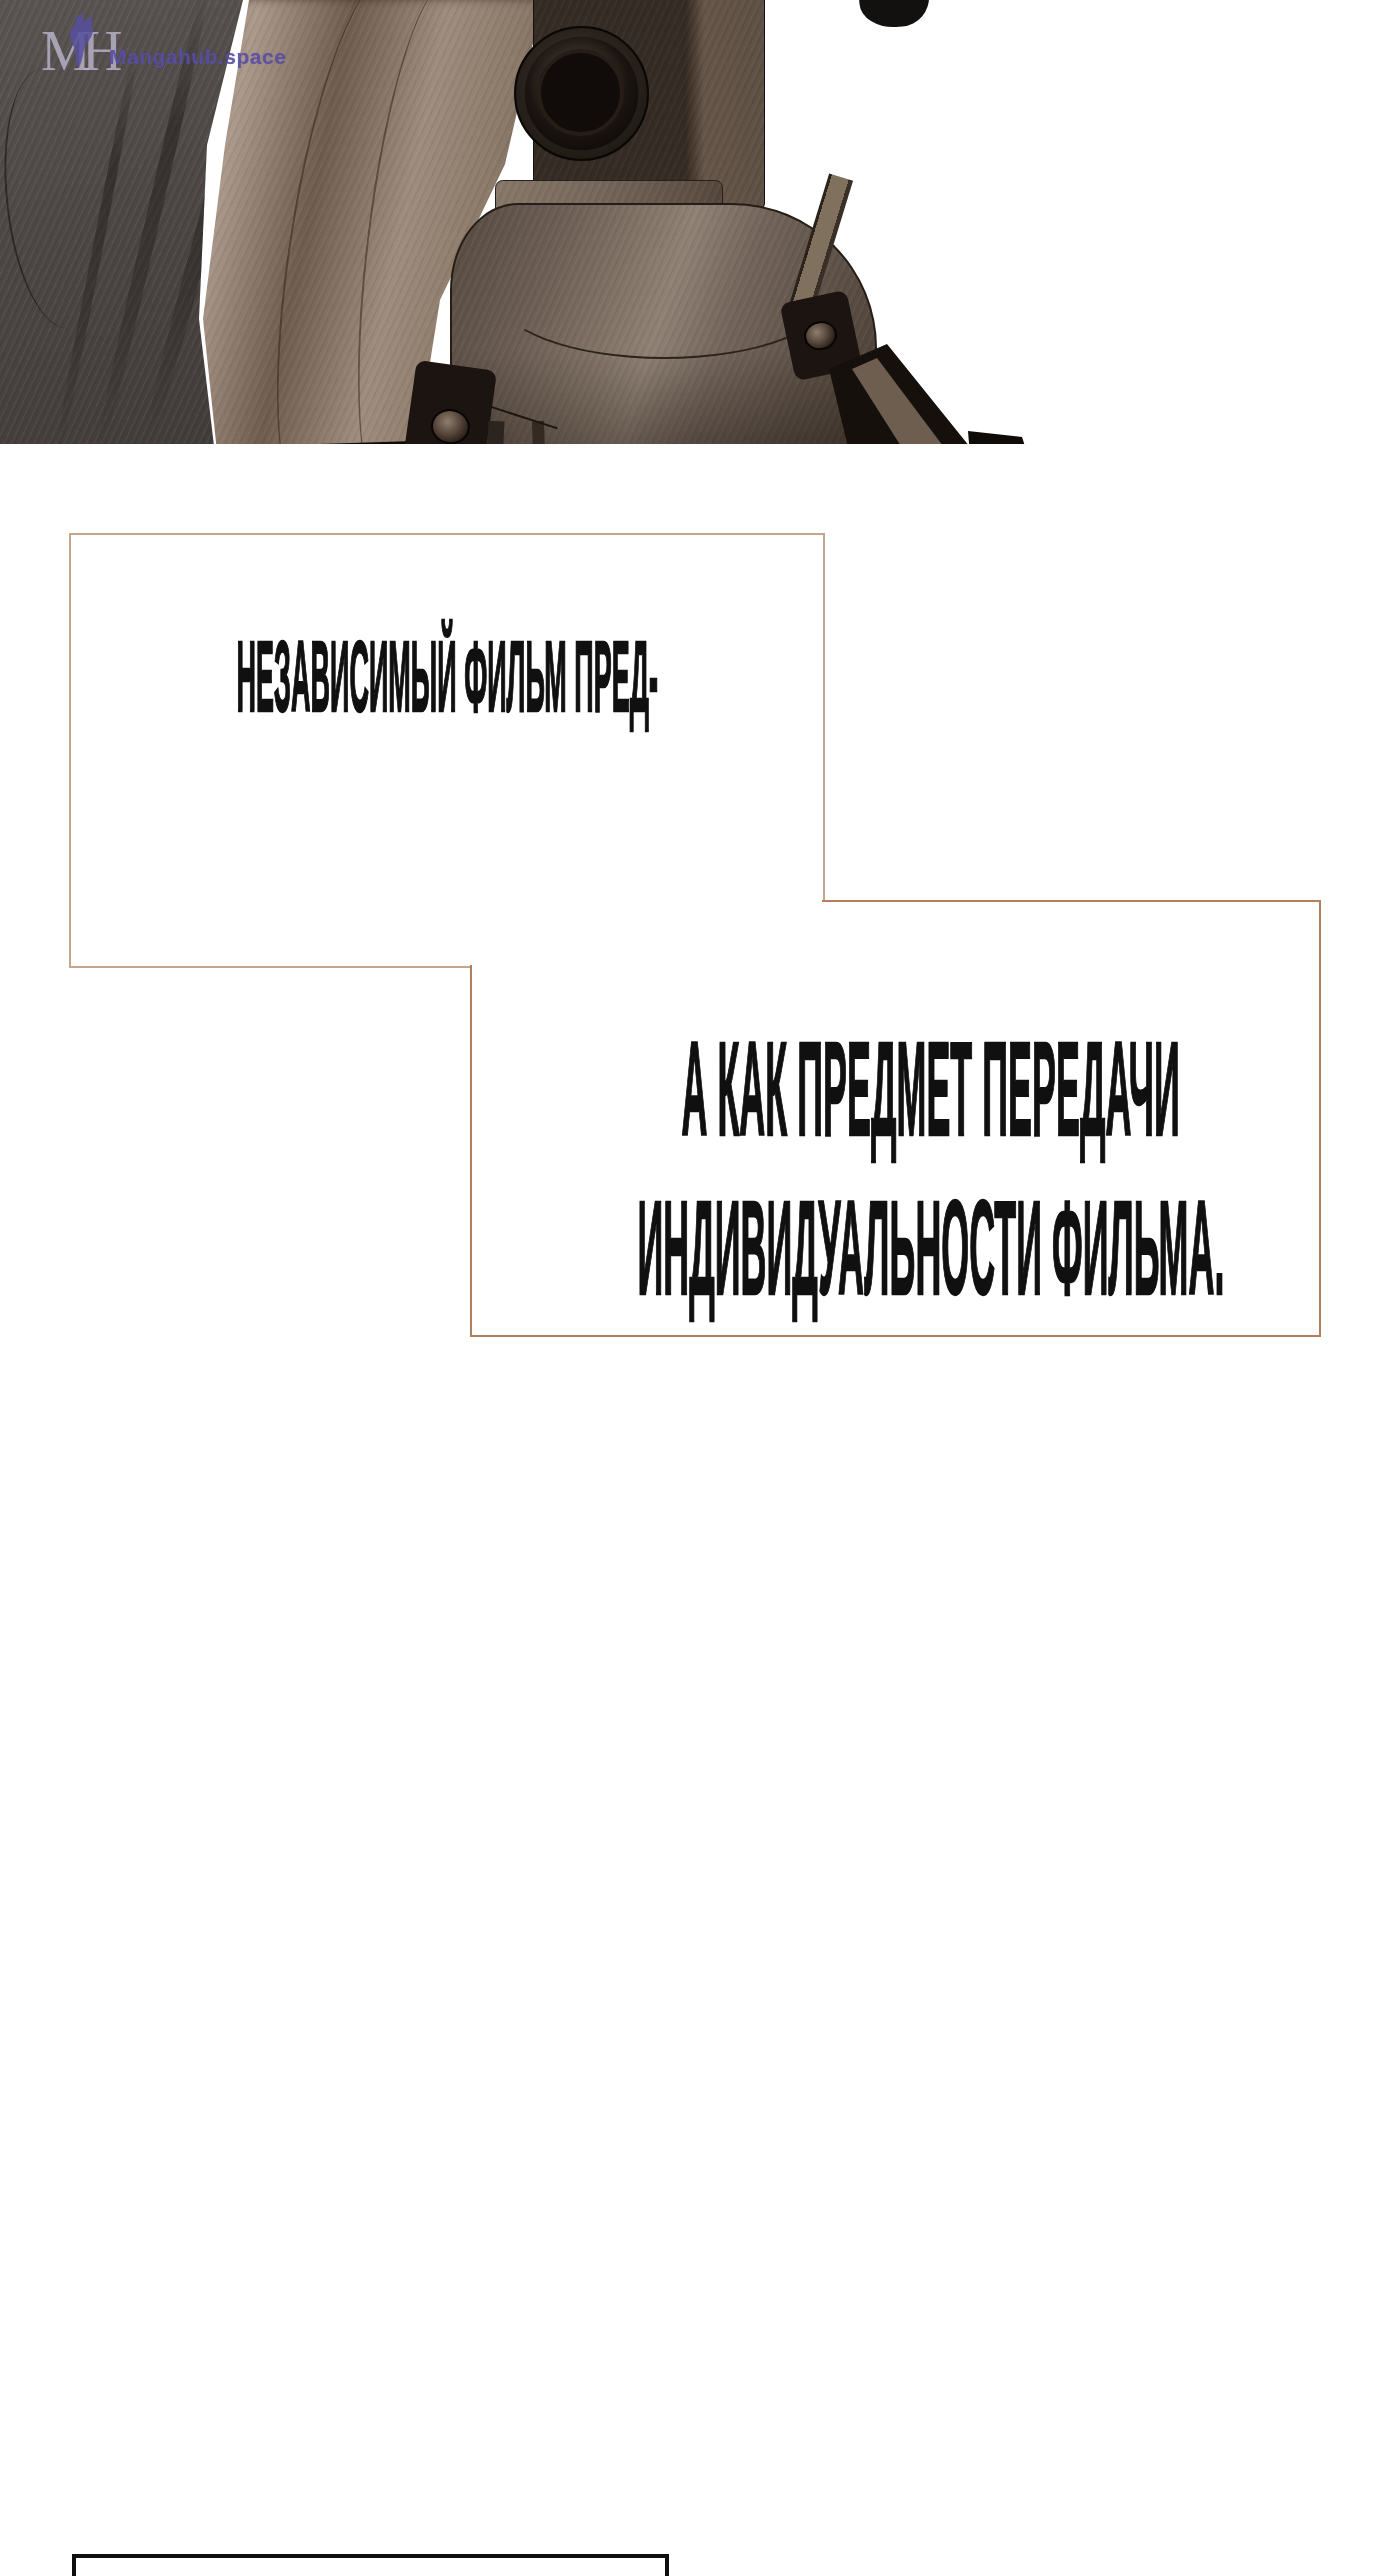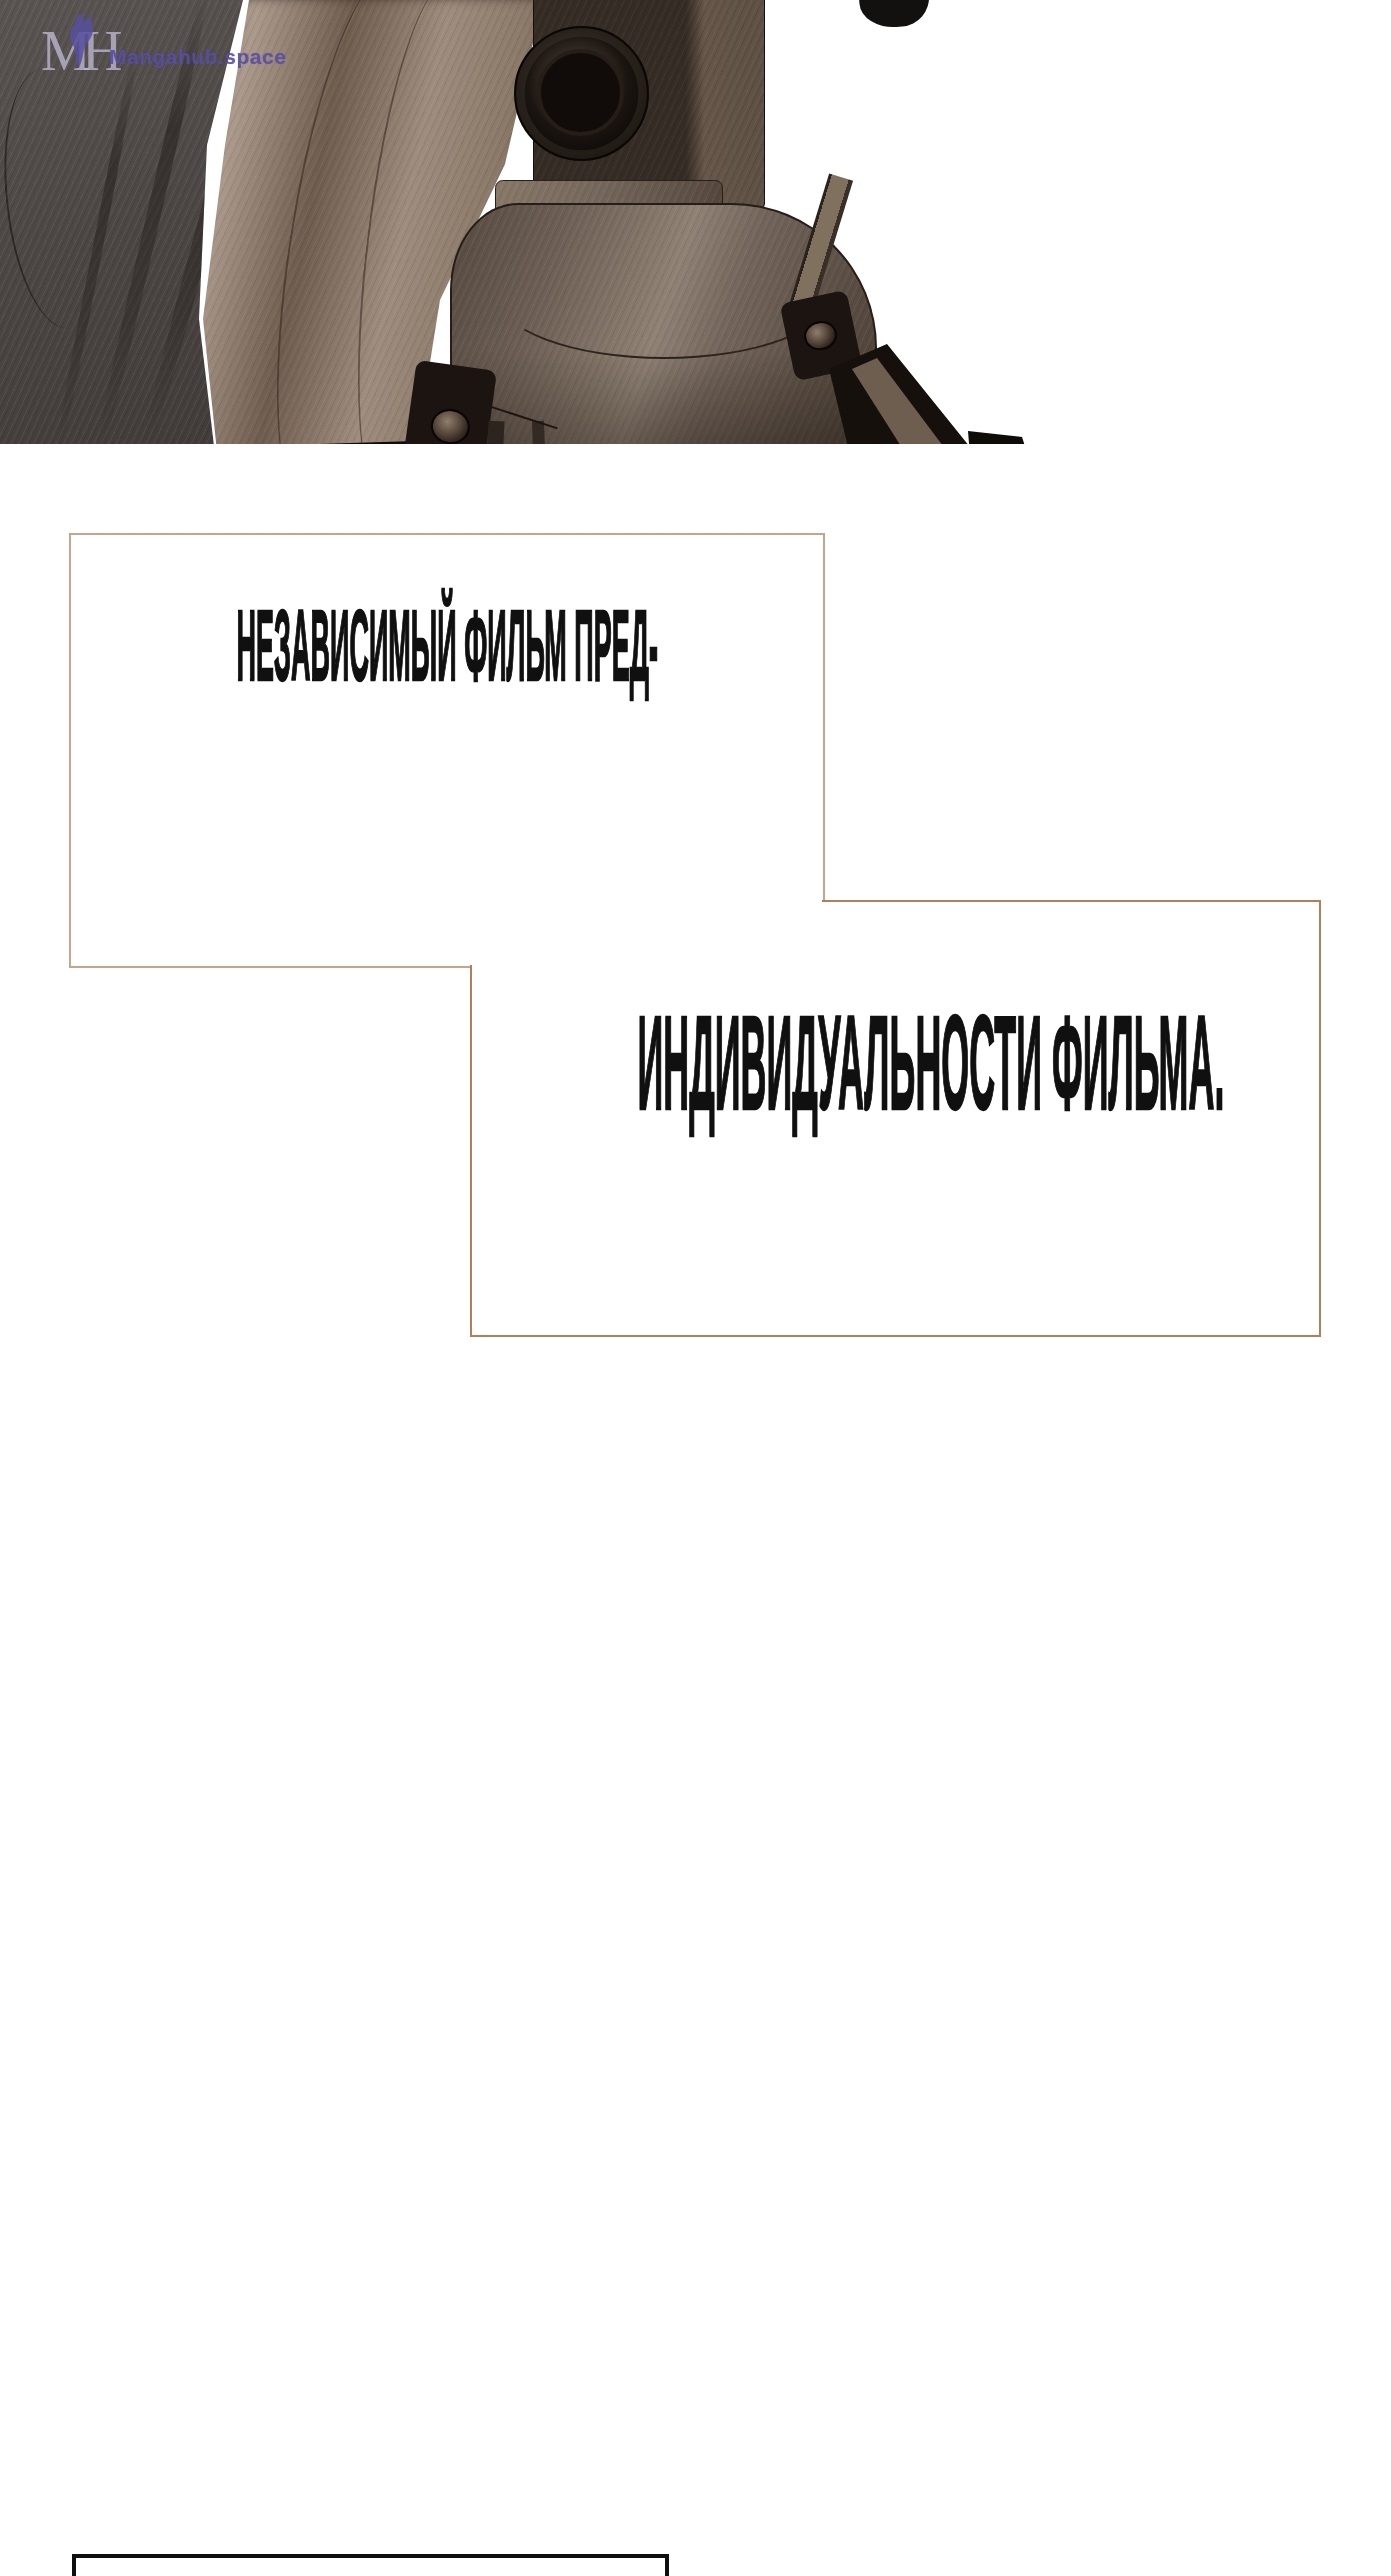--- a/index.html
+++ b/index.html
@@ -116,21 +116,21 @@
   .wm-site{
     left:72px;top:35px;font-size:21px;letter-spacing:0.5px;color:rgba(88,79,164,0.85);
     font-weight:700;text-shadow:0 0 1px rgba(70,60,150,.4);
   }
   
   .bub{background:#ffffff;box-sizing:border-box;}
   .bub1{left:69px;top:533px;width:756px;height:435px;border:2.9px solid #c5a68c;}
   .bub2{left:470px;top:900px;width:851px;height:437px;border:2.9px solid #b1805a;}
   .bub1-fill{left:72px;top:536px;width:750px;height:429px;background:#ffffff;}
   .btext{color:#101010;font-weight:700;}
-  .btext .bline{display:flex;justify-content:center;align-items:flex-start;}
+  .btext .bline{display:flex;justify-content:center;align-items:flex-end;}
   .btext .bline > span{display:inline-block;white-space:nowrap;line-height:1;transform:scaleX(0.27);-webkit-text-stroke:2.4px currentColor;}
   .btext1{left:69px;top:533px;width:756px;height:435px;padding-top:62px;box-sizing:border-box;}
   .btext1 .bline{height:131px;font-size:100px;}
   .btext2{left:470px;top:900px;width:851px;height:437px;padding-top:97px;box-sizing:border-box;}
   .btext2 .bline{height:159px;font-size:133px;transform:translateX(35px);}
   
   .bottom-frame{
     left:72px;top:2554px;width:597px;height:58px;background:#ffffff;
     border:4.8px solid #0e0e0e;box-sizing:border-box;
   }
@@ -199,18 +199,21 @@
 <div class="abs bub1-fill"></div>
 
 <div class="abs btext btext1">
   <div class="bline">
       <span>НЕЗАВИСИМЫЙ ФИЛЬМ ПРЕД-</span>
     </div>
 </div>
 
 <div class="abs btext btext2">
   <div class="bline">
+      <span>А КАК ПРЕДМЕТ ПЕРЕДАЧИ</span>
+    </div>
+  <div class="bline">
       <span>ИНДИВИДУАЛЬНОСТИ ФИЛЬМА.</span>
     </div>
 </div>
 
 <div class="abs bottom-frame"></div>
 
 
 </body></html>

